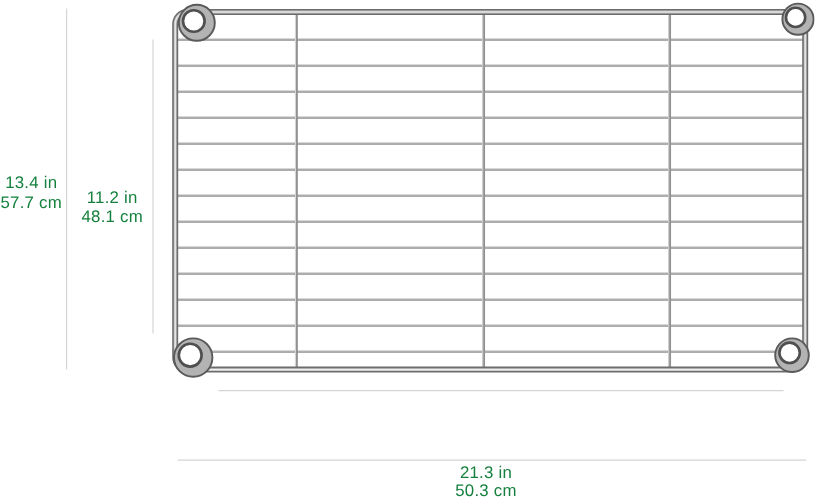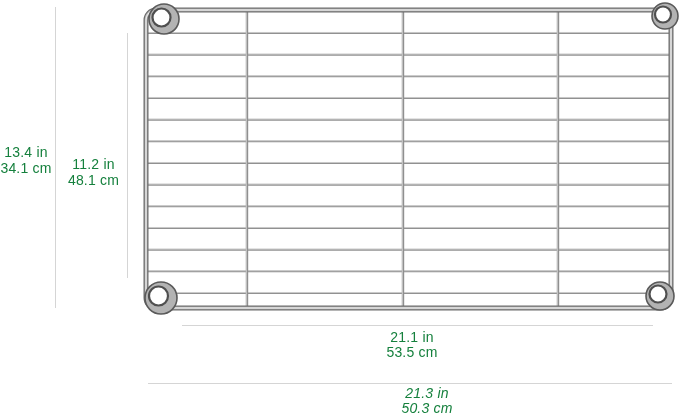--- a/index.html
+++ b/index.html
@@ -12,21 +12,21 @@
     font-size:14px;
     line-height:16px;
     letter-spacing:0.2px;
     color:#15803d;
     white-space:nowrap;
   }
   .dim-label span{display:block;}
   .label-overall-height{left:0px;top:144px;width:52px;}
   .label-inner-height{left:60px;top:156px;width:67px;}
   .label-inner-width{left:332px;top:330px;width:160px;line-height:15px;}
-  .label-overall-width{left:347px;top:386px;width:160px;line-height:15px;font-style:italic;}
+  .label-overall-width{left:325px;top:386px;width:160px;line-height:15px;}
 </style>
 </head>
 <body>
 
 <div class="stage">
 
   <svg width="679" height="416" viewBox="0 0 679 416">
 
     <g stroke="#d5d5d5" stroke-width="1">
       <line x1="55.5" y1="7" x2="55.5" y2="308"></line>
@@ -89,31 +89,27 @@
       <circle cx="158.5" cy="296" r="9.5" fill="#ffffff" stroke="#4f4f4f" stroke-width="2.2"></circle>
     </g>
     <g>
       <circle cx="660" cy="296" r="14" fill="#b3b3b3" stroke="#5a5a5a" stroke-width="1.6"></circle>
       <circle cx="658" cy="294" r="8.5" fill="#ffffff" stroke="#4f4f4f" stroke-width="2.2"></circle>
     </g>
   </svg>
 
   <div class="dim-label label-overall-height">
     <span>13.4 in</span>
-    <span>34.1 cm</span>
+    <span>57.7 cm</span>
   </div>
 
   <div class="dim-label label-inner-height">
     <span>11.2 in</span>
     <span>48.1 cm</span>
   </div>
 
-  <div class="dim-label label-inner-width">
-    <span>21.1 in</span>
-    <span>53.5 cm</span>
-  </div>
 
   <div class="dim-label label-overall-width">
     <span>21.3 in</span>
     <span>50.3 cm</span>
   </div>
 
 </div>
 
 </body></html>

